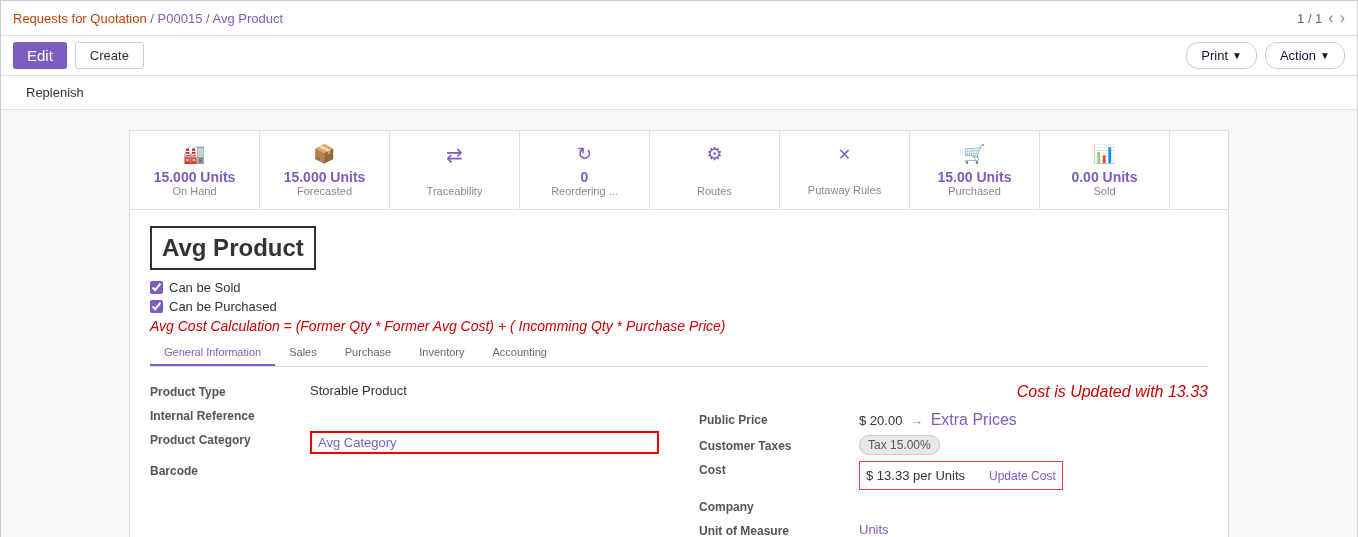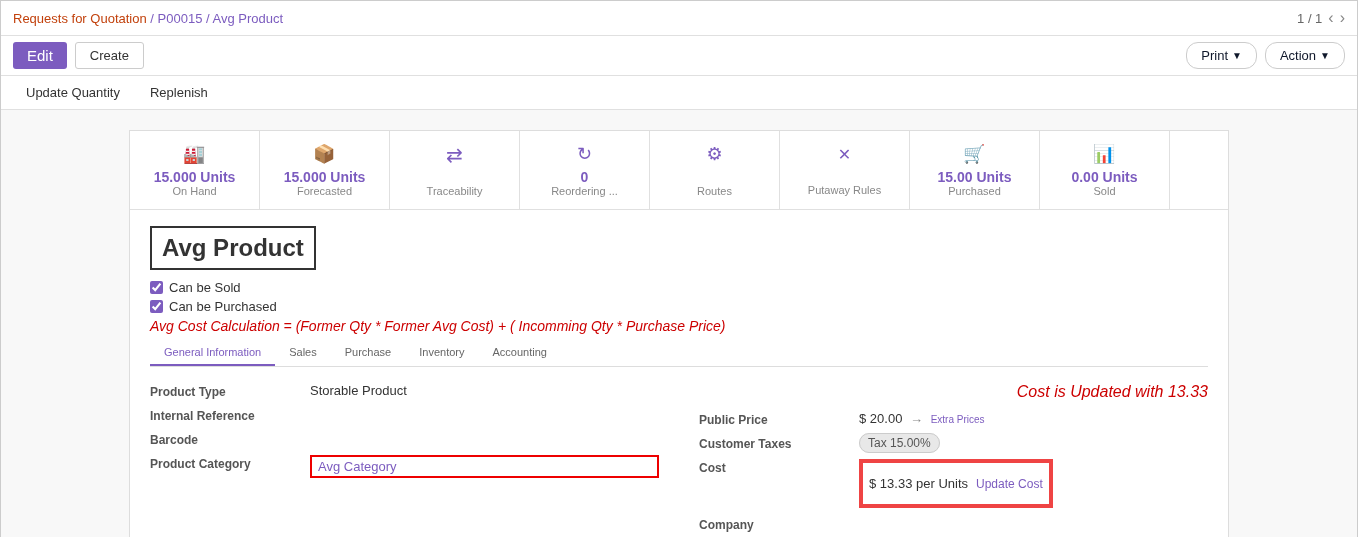--- a/index.html
+++ b/index.html
@@ -60,21 +60,21 @@
     .field-value { flex: 1; font-size: 13px; color: #333; }
     .field-value.link { color: #7c5cbf; cursor: pointer; }
 
     
     .cost-updated { color: #c00; font-size: 16px; font-style: italic; text-align: right; margin-bottom: 10px; }
 
     
     .tax-badge { background: #e8e8e8; border: 1px solid #ccc; border-radius: 12px; padding: 2px 8px; font-size: 12px; color: #555; }
 
     
-    .cost-field-box { border: 4px solid #ef4444; padding: 13px 6px; display: inline-flex; align-items: center; gap: 8px; }
+    .cost-field-box { border: 1px solid #ef4444; padding: 6px 6px; display: inline-flex; align-items: center; gap: 24px; }
 
     .window-wrapper { position: relative; }
   </style>
 </head>
 <body>
 
 <div class="window-wrapper">
   <div class="window">
 
     <div class="breadcrumb-bar">
@@ -100,21 +100,20 @@
         <span>Print</span>
         <span class="arrow">▼</span>
       </button>
       <button class="btn-dropdown">
         <span>Action</span>
         <span class="arrow">▼</span>
       </button>
     </div>
 
     <div class="sub-toolbar">
-      <button class="sub-btn">Update Quantity</button>
       <button class="sub-btn">Replenish</button>
     </div>
 
     <div class="main-content">
       <div class="product-card">
 
         <div class="smart-buttons">
           <div class="smart-btn">
             <span class="icon">🏭</span>
             <span class="val">15.000 Units</span>
@@ -191,39 +190,39 @@
             <div class="form-col">
               <div class="field-row">
                 <span class="field-label">Product Type</span>
                 <span class="field-value">Storable Product</span>
               </div>
               <div class="field-row">
                 <span class="field-label">Internal Reference</span>
                 <span class="field-value"></span>
               </div>
               <div class="field-row">
+                <span class="field-label">Product Category</span>
+                <span class="field-value" style="border:2px solid #e00;padding:2px 6px;color:#7c5cbf;cursor:pointer;display:inline-block;">Avg Category</span>
+              </div>
+              <div class="field-row">
                 <span class="field-label">Barcode</span>
                 <span class="field-value"></span>
-              </div>
-              <div class="field-row">
-                <span class="field-label">Product Category</span>
-                <span class="field-value" style="border:2px solid #e00;padding:2px 6px;color:#7c5cbf;cursor:pointer;display:inline-block;">Avg Category</span>
               </div>
             </div>
 
             <div class="form-col">
 
               <div class="cost-updated">Cost is Updated with 13.33</div>
 
               <div class="field-row">
                 <span class="field-label">Public Price</span>
                 <span class="field-value">
                   <span>$ 20.00</span>
                   <span style="color:#888;margin:0 4px;">→</span>
-                  <span style="color:#7c5cbf;cursor:pointer;font-size:10px;">Extra Prices</span>
+                  <span style="color:#7c5cbf;cursor:pointer;font-size:16px;">Extra Prices</span>
                 </span>
               </div>
               <div class="field-row">
                 <span class="field-label">Customer Taxes</span>
                 <span class="field-value">
                   <span class="tax-badge">Tax 15.00%</span>
                 </span>
               </div>
               <div class="field-row">
                 <span class="field-label">Cost</span>

